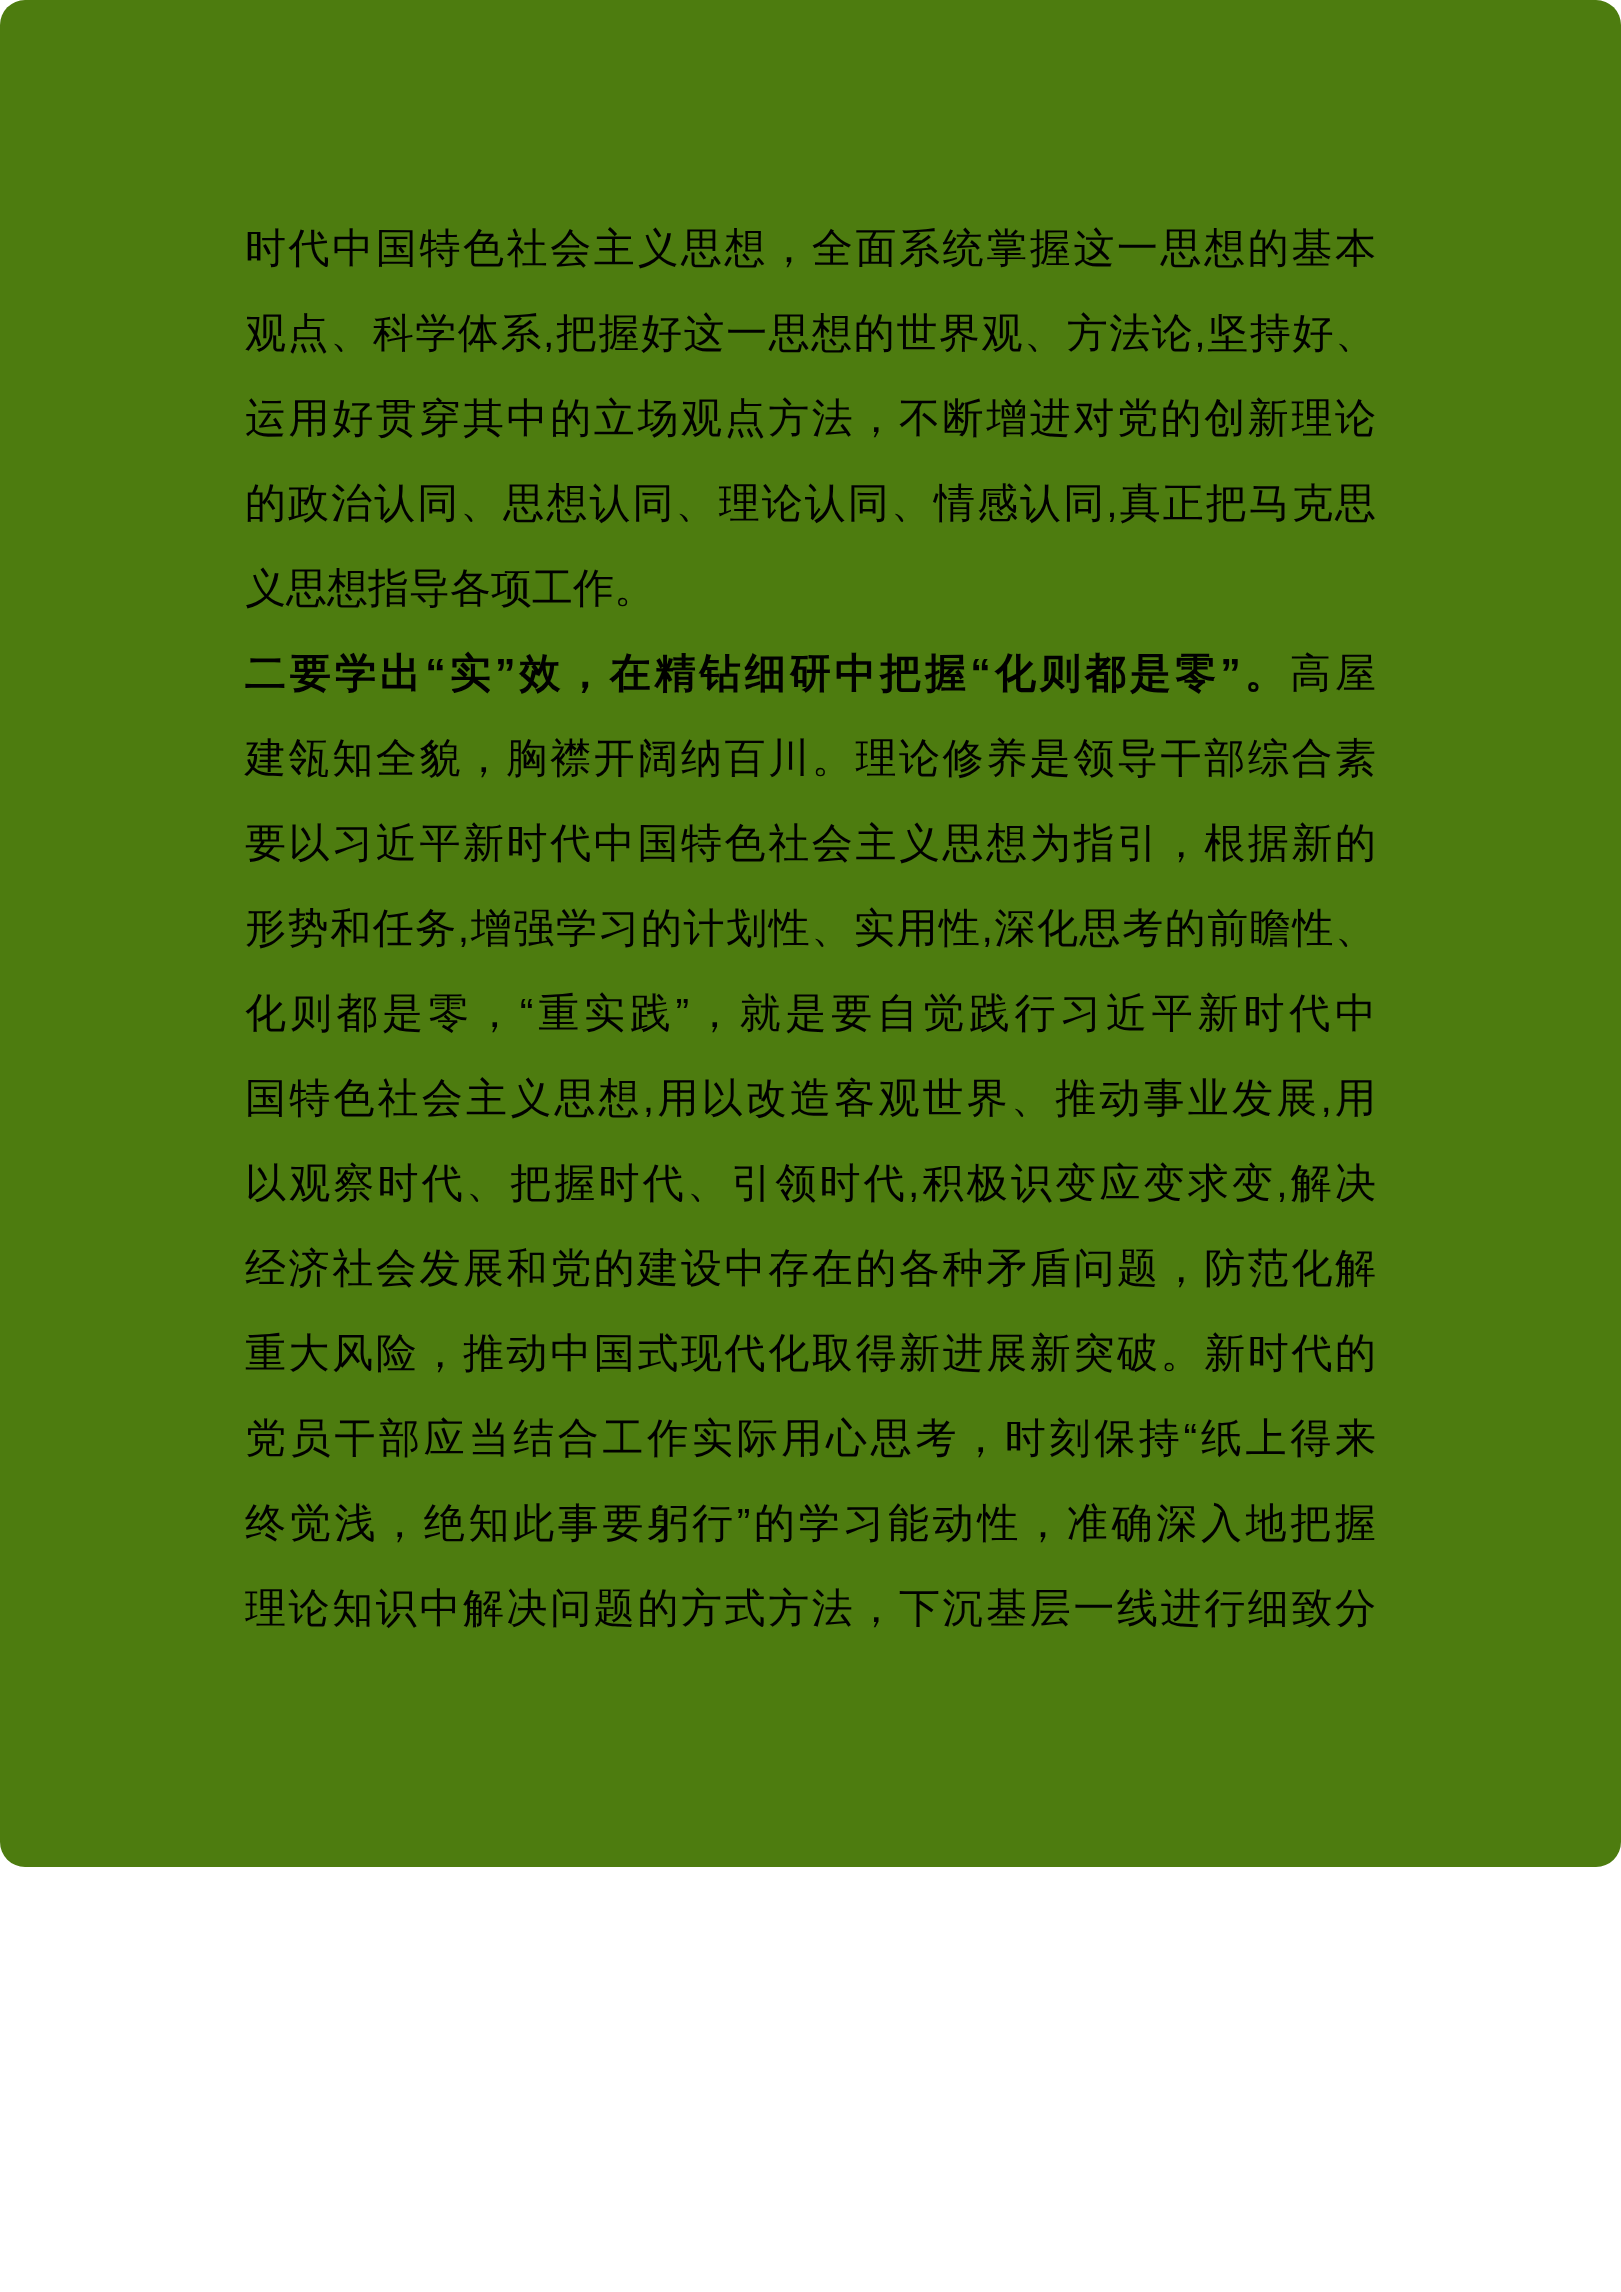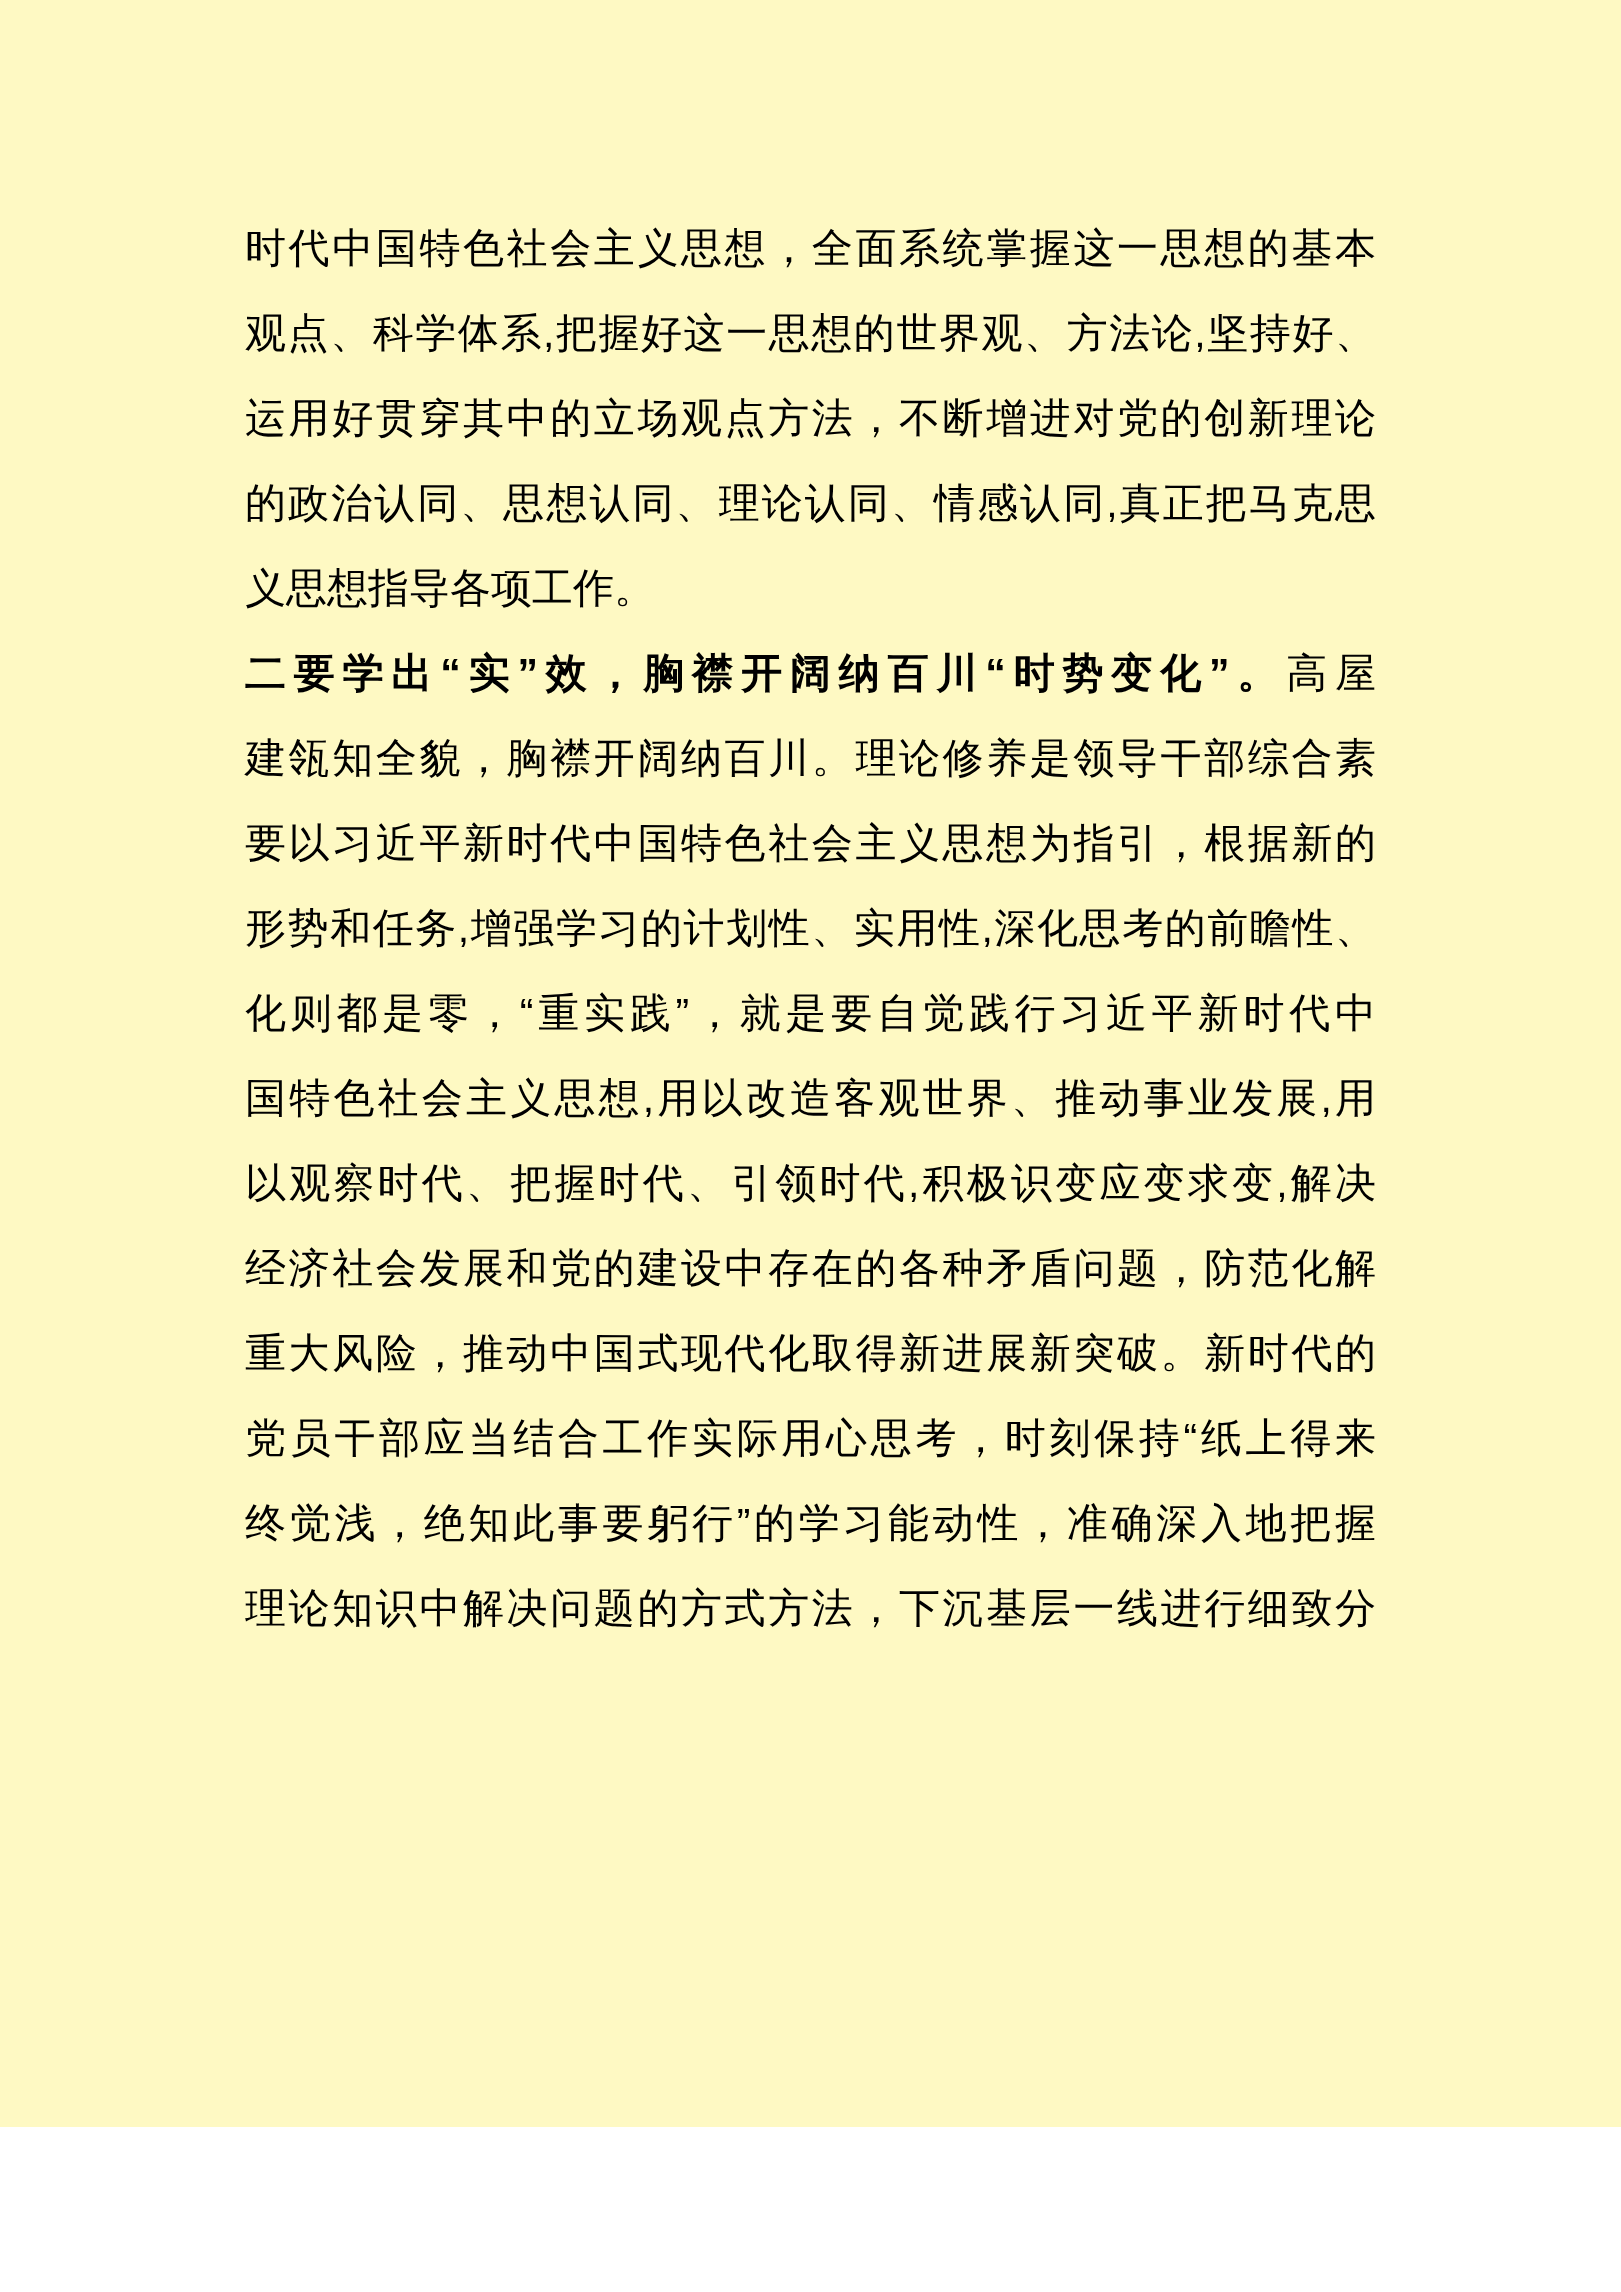--- a/index.html
+++ b/index.html
@@ -8,23 +8,24 @@
   }
   body {
     width: 1621px;
     height: 2293px;
     background: #ffffff;
     overflow: hidden;
   }
   .page {
     position: relative;
     width: 1621px;
-    height: 2127px;
-    background: #fef9c3;
+    height: 1867px;
+    background: #4d7c0f;
     font-family: "Liberation Sans", sans-serif;
+    border-radius: 25px;
   }
   .doc-content {
     position: absolute;
     left: 245px;
     top: 206px;
     width: 1131px;
     color: #000000;
   }
   .paragraph {
     margin: 0;
@@ -55,21 +56,21 @@
 <div class="page">
   <div class="doc-content">
       <div class="paragraph">
         <div class="line"><span>时代中国特色社会主义思想，全面系统掌握这一思想的基本</span></div>
         <div class="line"><span>观点、科学体系,把握好这一思想的世界观、方法论,坚持好、</span></div>
         <div class="line"><span>运用好贯穿其中的立场观点方法，不断增进对党的创新理论</span></div>
         <div class="line"><span>的政治认同、思想认同、理论认同、情感认同,真正把马克思</span></div>
         <div class="line para-end"><span>义思想指导各项工作。</span></div>
       </div>
       <div class="paragraph">
-        <div class="line"><span class="bold-lead">二要学出“实”效，胸襟开阔纳百川“时势变化”。</span><span>高屋</span></div>
+        <div class="line"><span class="bold-lead">二要学出“实”效，在精钻细研中把握“化则都是零”。</span><span>高屋</span></div>
         <div class="line"><span>建瓴知全貌，胸襟开阔纳百川。理论修养是领导干部综合素</span></div>
         <div class="line"><span>要以习近平新时代中国特色社会主义思想为指引，根据新的</span></div>
         <div class="line"><span>形势和任务,增强学习的计划性、实用性,深化思考的前瞻性、</span></div>
         <div class="line"><span>化则都是零，“重实践”，就是要自觉践行习近平新时代中</span></div>
         <div class="line"><span>国特色社会主义思想,用以改造客观世界、推动事业发展,用</span></div>
         <div class="line"><span>以观察时代、把握时代、引领时代,积极识变应变求变,解决</span></div>
         <div class="line"><span>经济社会发展和党的建设中存在的各种矛盾问题，防范化解</span></div>
         <div class="line"><span>重大风险，推动中国式现代化取得新进展新突破。新时代的</span></div>
         <div class="line"><span>党员干部应当结合工作实际用心思考，时刻保持“纸上得来</span></div>
         <div class="line"><span>终觉浅，绝知此事要躬行”的学习能动性，准确深入地把握</span></div>

